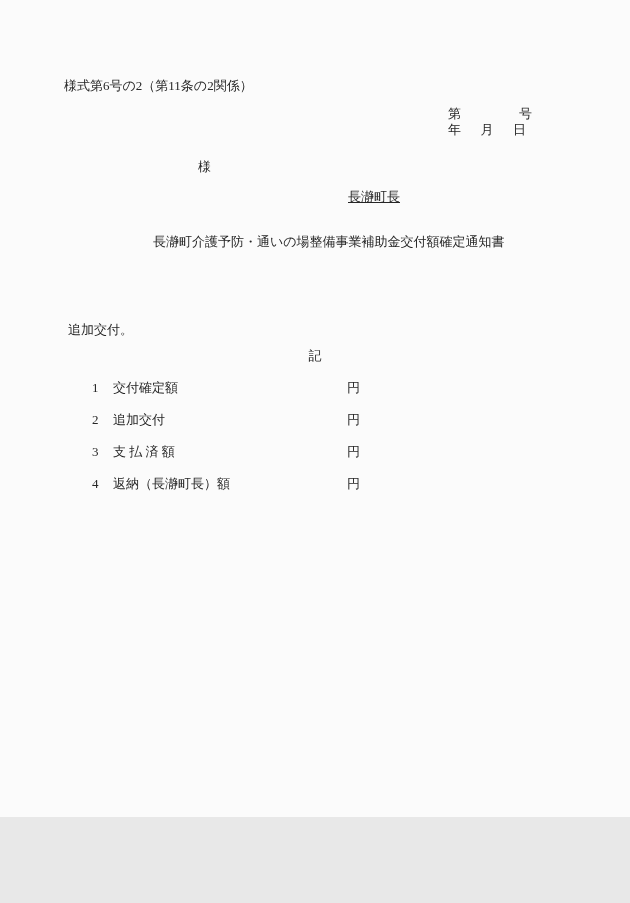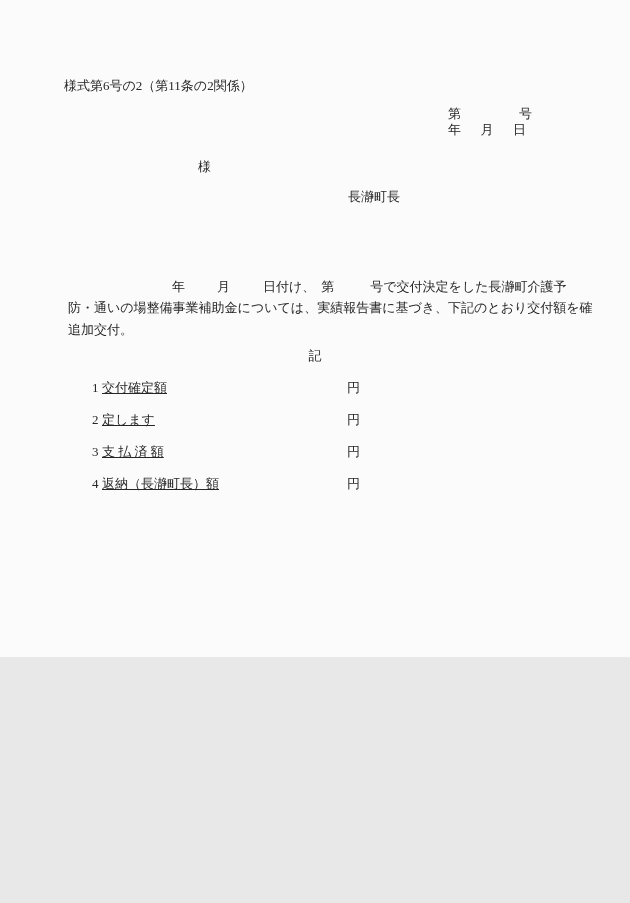--- a/index.html
+++ b/index.html
@@ -1,20 +1,20 @@
 <!DOCTYPE html>
 <html><head>
 <meta charset="utf-8">
 <style>
   html, body { margin: 0; padding: 0; }
   body { background: #e8e8e8; }
   .page {
     position: relative;
     width: 630px;
-    height: 657px;
+    height: 817px;
     background: #fbfbfb;
     font-family: "Liberation Serif", "DejaVu Serif", serif;
     font-size: 13px;
     color: #262626;
     overflow: hidden;
     margin: 0 auto;
   }
   .abs {
     position: absolute;
     white-space: nowrap;
@@ -31,21 +31,21 @@
   }
   .gap { display: inline-block; height: 1px; vertical-align: baseline; }
   .g-indent { width: 104px; }
   .g-ym { width: 32px; }
   .g-md { width: 33px; }
   .g-comma { width: 6px; }
   .g-no { width: 36px; }
   .item-row { position: absolute; left: 0; width: 100%; height: 16px; }
   .item-row span { position: absolute; white-space: nowrap; line-height: 16px; }
   .it-no { left: 92px; }
-  .it-label { left: 102px; text-decoration: underline; }
+  .it-label { left: 113px; }
   .it-unit { left: 347px; }
 </style>
 </head>
 <body>
 
 <div class="page">
 
   <div class="abs" style="left:64px; top:78px;">様式第6号の2（第11条の2関係）</div>
 
   <div class="abs between" style="left:448px; top:106px; width:84px;">
@@ -54,42 +54,39 @@
   </div>
 
   <div class="abs between" style="left:448px; top:122px; width:78px;">
     <span>年</span>
     <span>月</span>
     <span>日</span>
   </div>
 
   <div class="abs" style="left:198px; top:159px;">様</div>
 
-  <div class="abs" style="left:348px; top:189px;">長瀞町長</div>
+  <div class="abs" style="left:348px; top:189px;text-decoration:underline;">長瀞町長</div>
+
+  <div class="abs" style="left:153px; top:234px;">長瀞町介護予防・通いの場整備事業補助金交付額確定通知書</div>
 
 
-  <div class="abs" style="left:68px; top:279px;">
-    <span class="gap g-indent"></span><span>年</span><span class="gap g-ym"></span><span>月</span><span class="gap g-md"></span><span>日付け、</span><span class="gap g-comma"></span><span>第</span><span class="gap g-no"></span><span>号で交付決定をした長瀞町介護予</span>
-  </div>
-
-  <div class="abs" style="left:68px; top:300px;">防・通いの場整備事業補助金については、実績報告書に基づき、下記のとおり交付額を確</div>
 
   <div class="abs" style="left:68px; top:322px;">追加交付。</div>
 
   <div class="abs centered" style="top:348px;">記</div>
 
   <div class="item-row" style="top:380px;">
     <span class="it-no">1</span>
     <span class="it-label">交付確定額</span>
     <span class="it-unit">円</span>
   </div>
 
   <div class="item-row" style="top:412px;">
     <span class="it-no">2</span>
-    <span class="it-label">定します</span>
+    <span class="it-label">追加交付</span>
     <span class="it-unit">円</span>
   </div>
 
   <div class="item-row" style="top:444px;">
     <span class="it-no">3</span>
     <span class="it-label">支 払 済 額</span>
     <span class="it-unit">円</span>
   </div>
 
   <div class="item-row" style="top:476px;">

